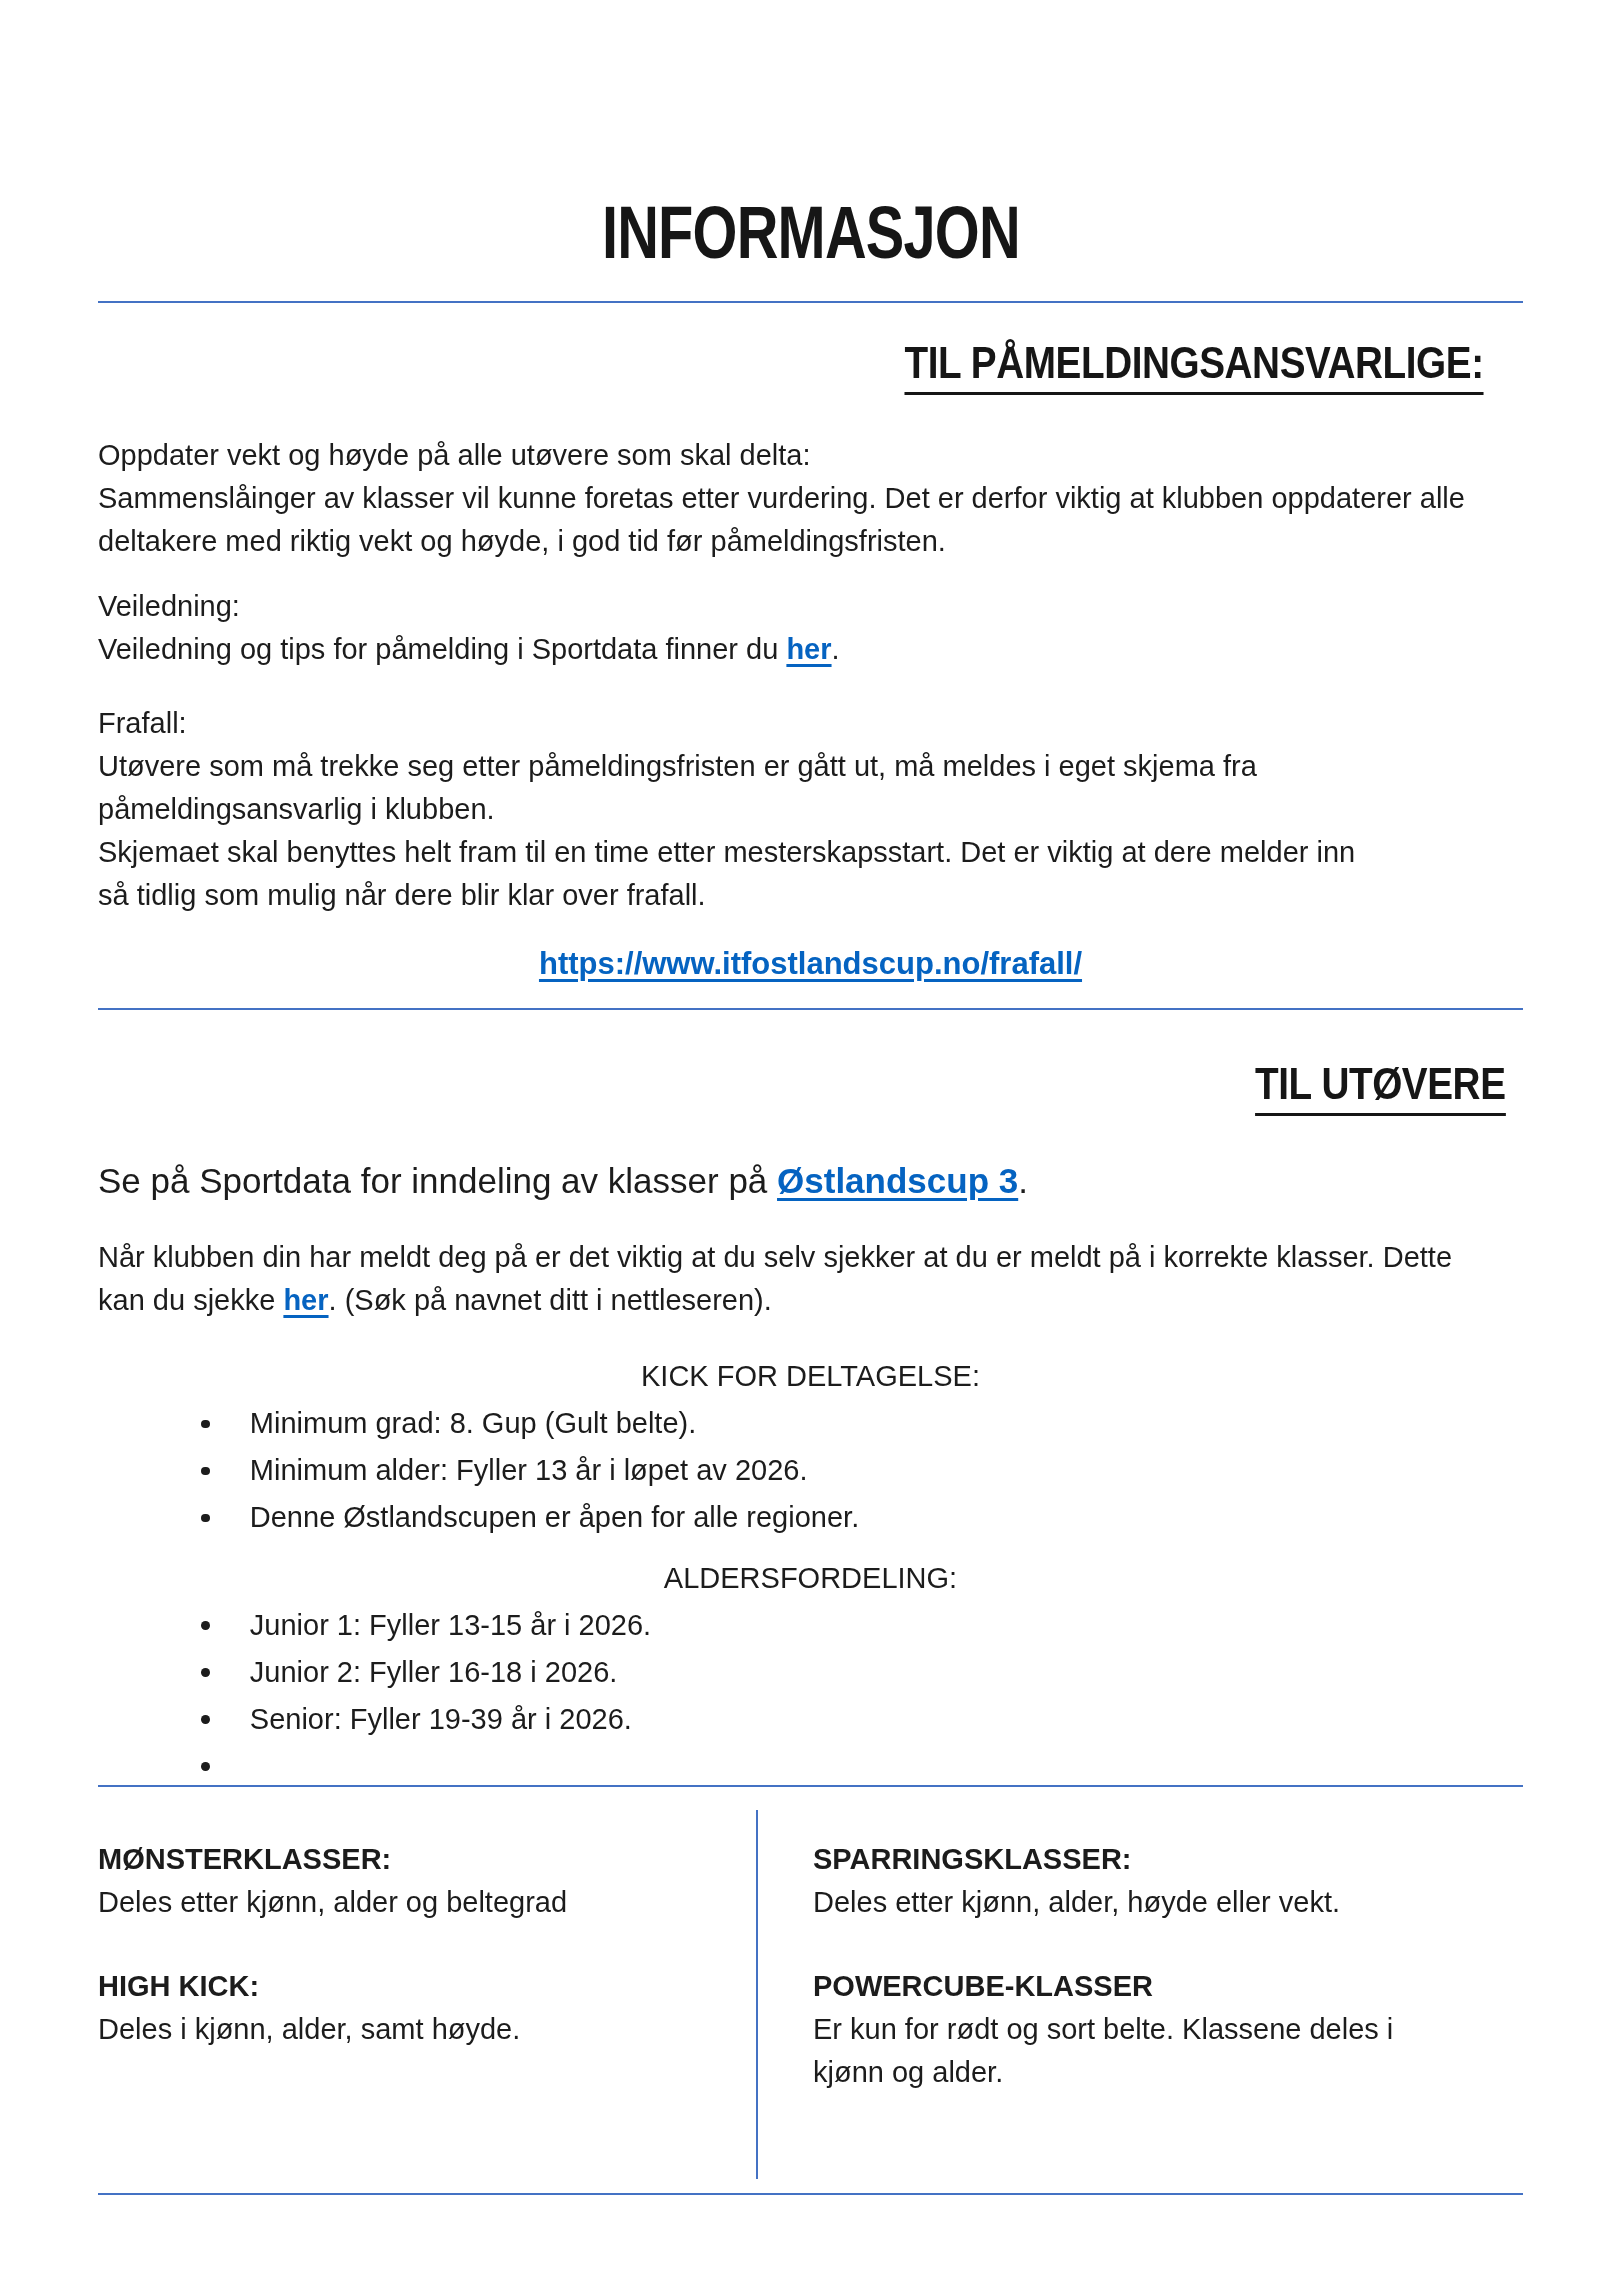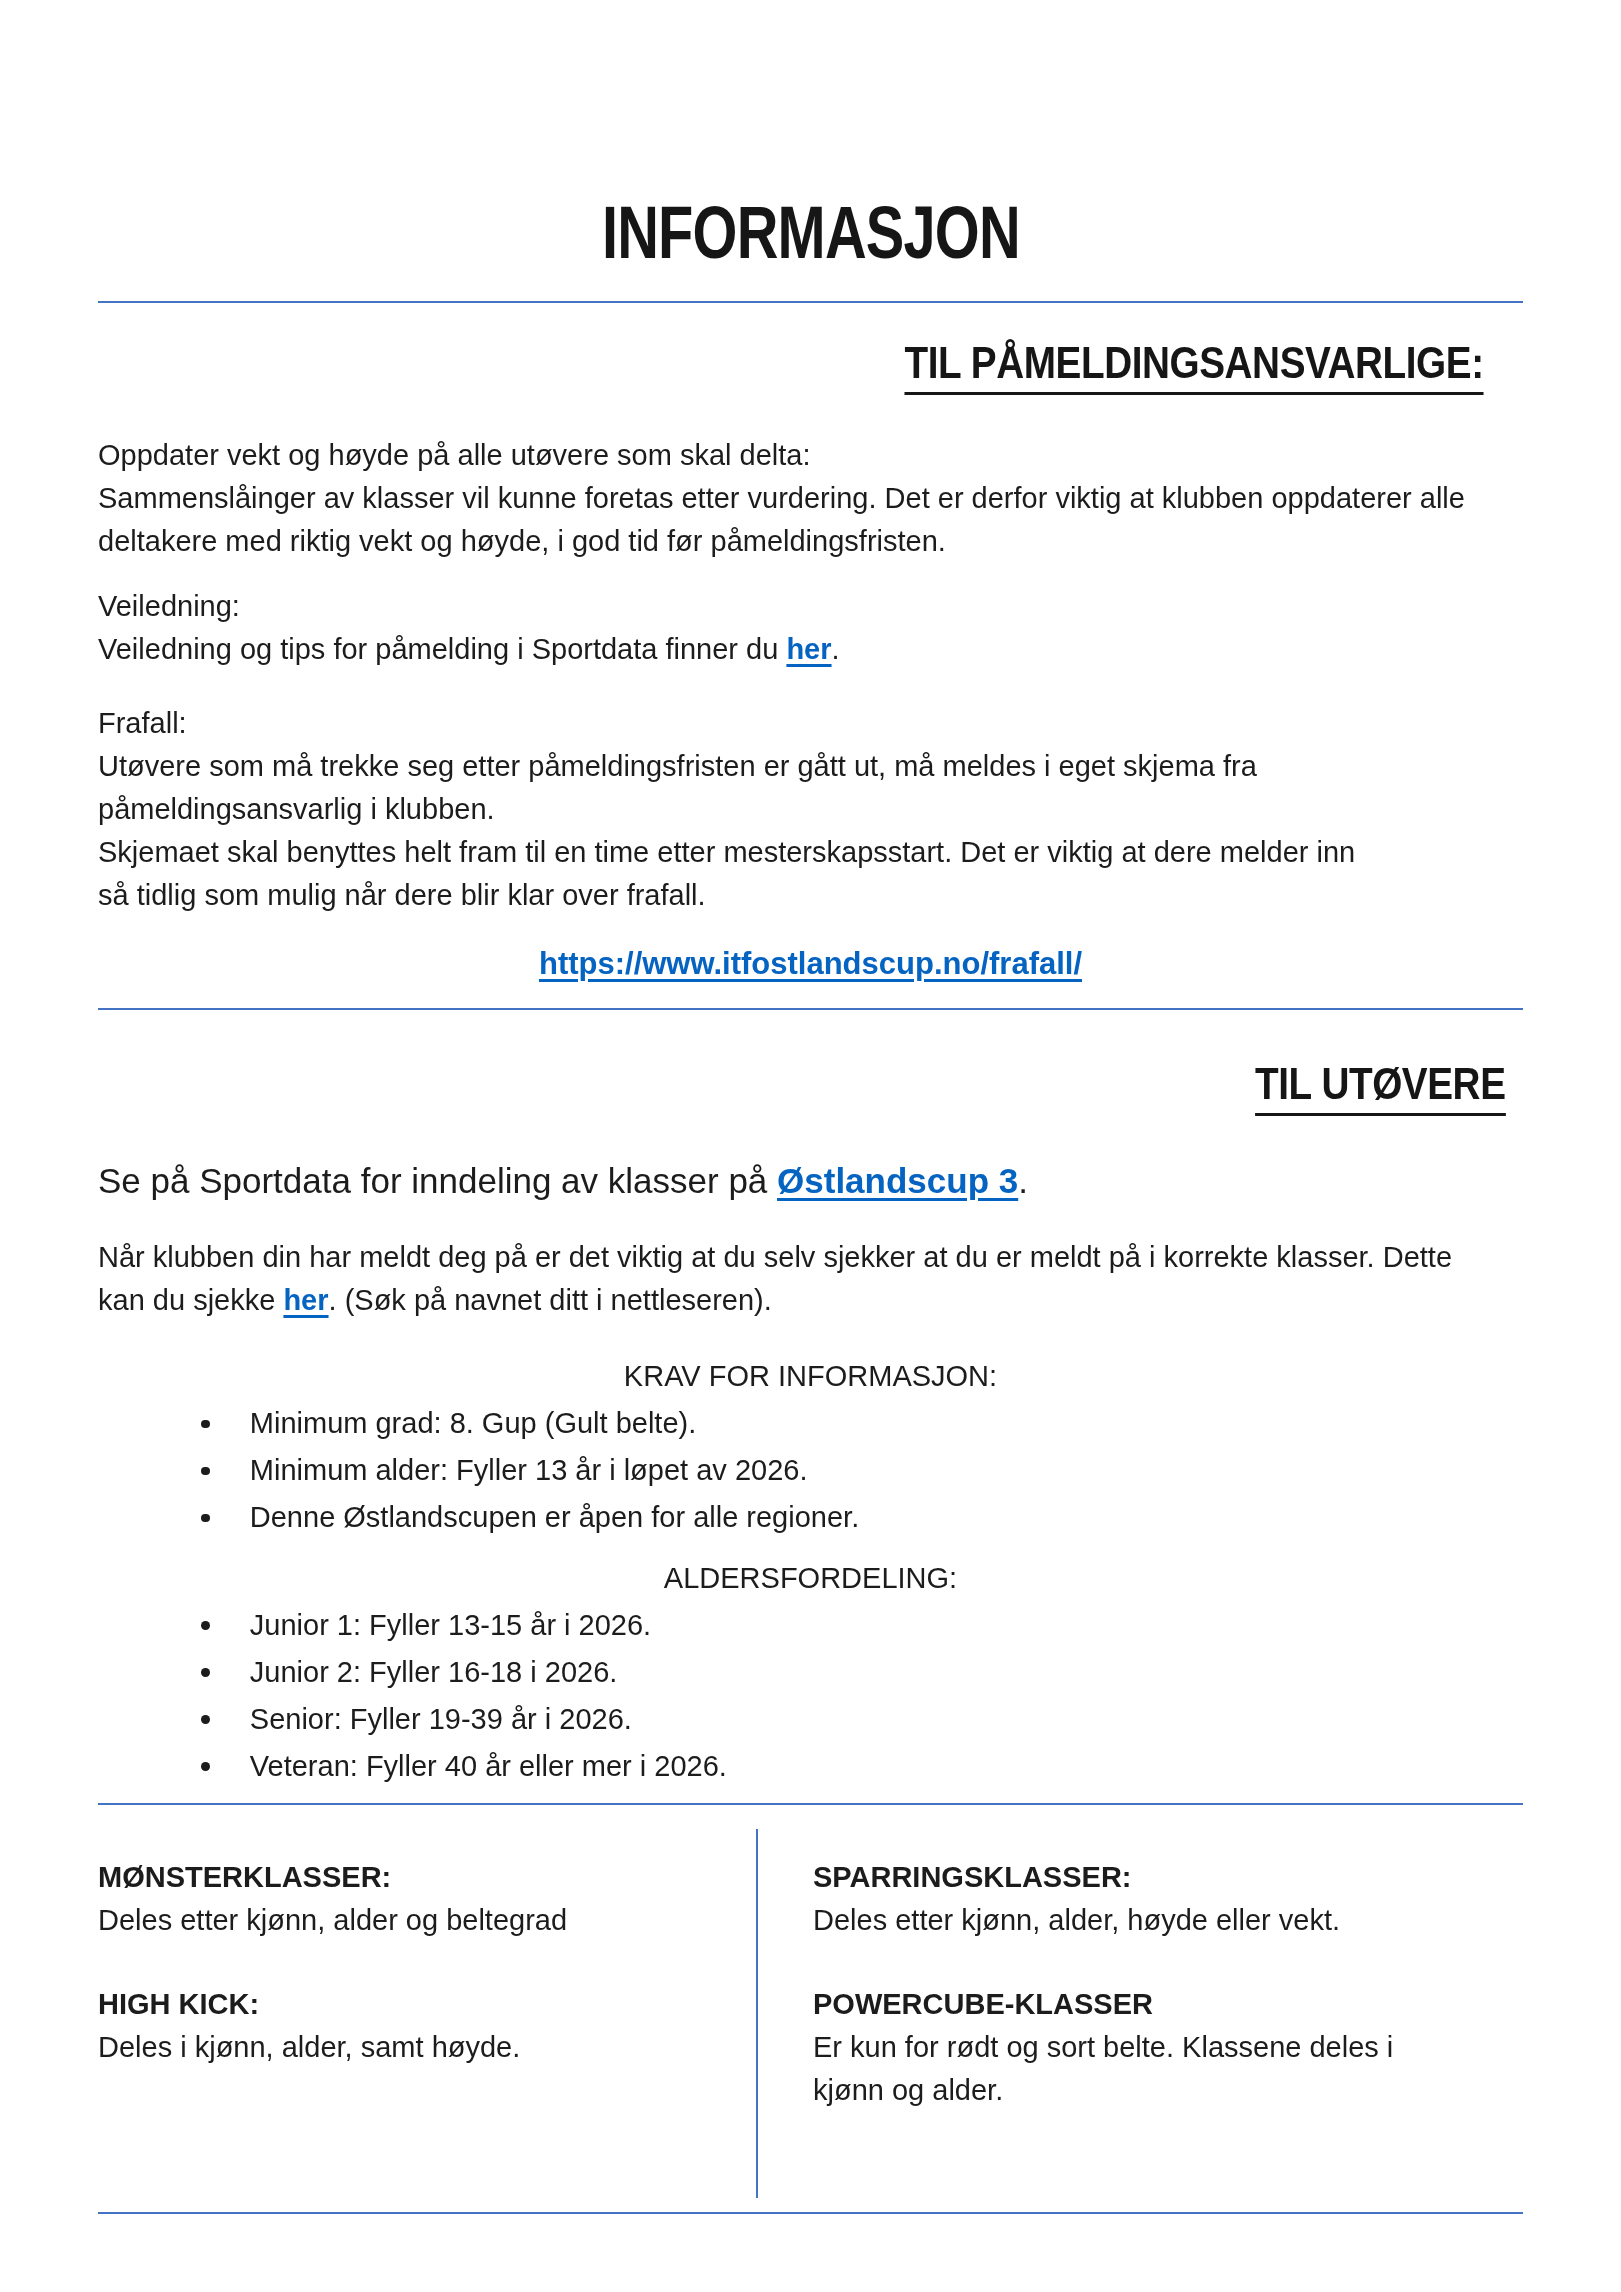--- a/index.html
+++ b/index.html
@@ -130,21 +130,21 @@
 
   <p class="para mt-classes">
     <span>Se på Sportdata for inndeling av klasser på </span><a class="doc-link">Østlandscup 3</a><span>.</span>
   </p>
 
   <p class="para mt-check">
     <span>Når klubben din har meldt deg på er det viktig at du selv sjekker at du er meldt på i korrekte klasser. Dette</span><br>
     <span>kan du sjekke </span><a class="doc-link">her</a><span>. (Søk på navnet ditt i nettleseren).</span>
   </p>
 
-  <p class="para bold mt-krav">KRAV FOR INFORMASJON:</p>
+  <p class="para bold mt-krav">KICK FOR DELTAGELSE:</p>
   <ul class="blist">
     <li>
         <span class="dot"></span>
         <span class="li-text">Minimum grad: 8. Gup (Gult belte).</span>
       </li>
     <li>
         <span class="dot"></span>
         <span class="li-text">Minimum alder: Fyller 13 år i løpet av 2026.</span>
       </li>
     <li>
@@ -162,21 +162,20 @@
     <li>
         <span class="dot"></span>
         <span class="li-text">Junior 2: Fyller 16-18 i 2026.</span>
       </li>
     <li>
         <span class="dot"></span>
         <span class="li-text">Senior: Fyller 19-39 år i 2026.</span>
       </li>
     <li>
         <span class="dot"></span>
-        <span class="li-text">Veteran: Fyller 40 år eller mer i 2026.</span>
       </li>
   </ul>
 
   <div class="rule rule-3"></div>
 
   <div class="columns">
     <div class="col-left">
       <div class="class-block">
         <span class="class-label">MØNSTERKLASSER:</span><br>
         <span>Deles etter kjønn, alder og beltegrad</span>

